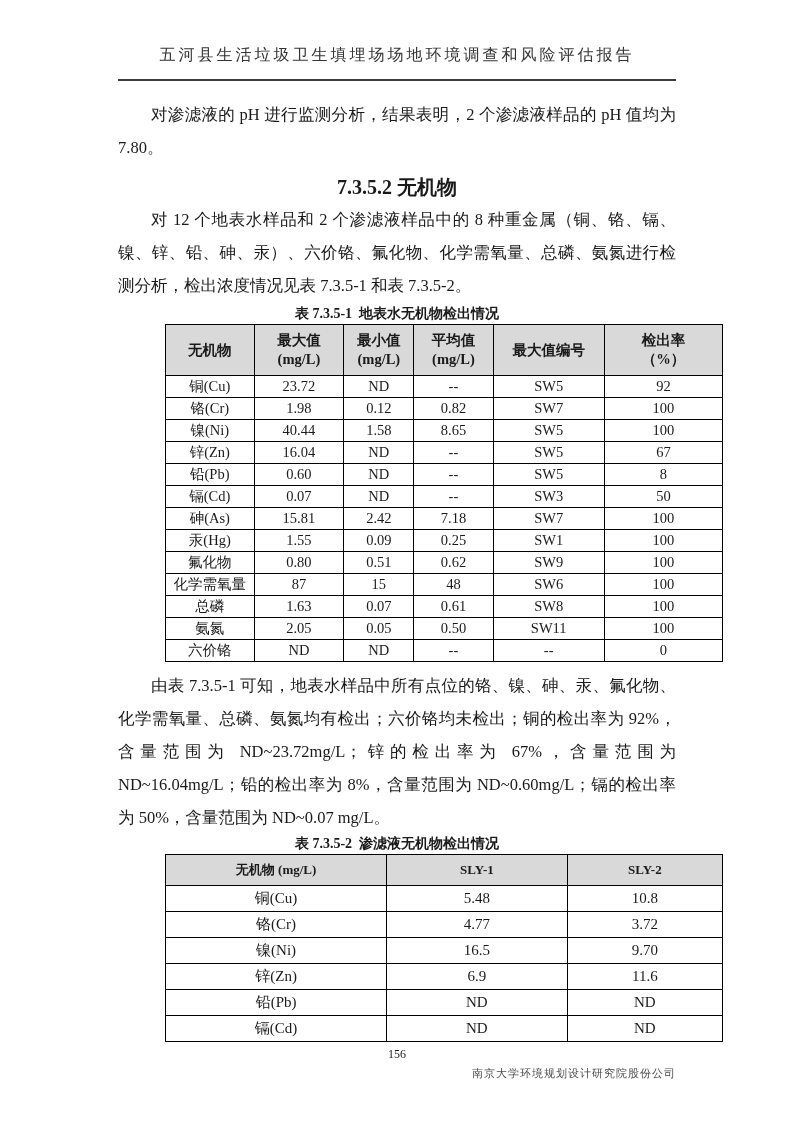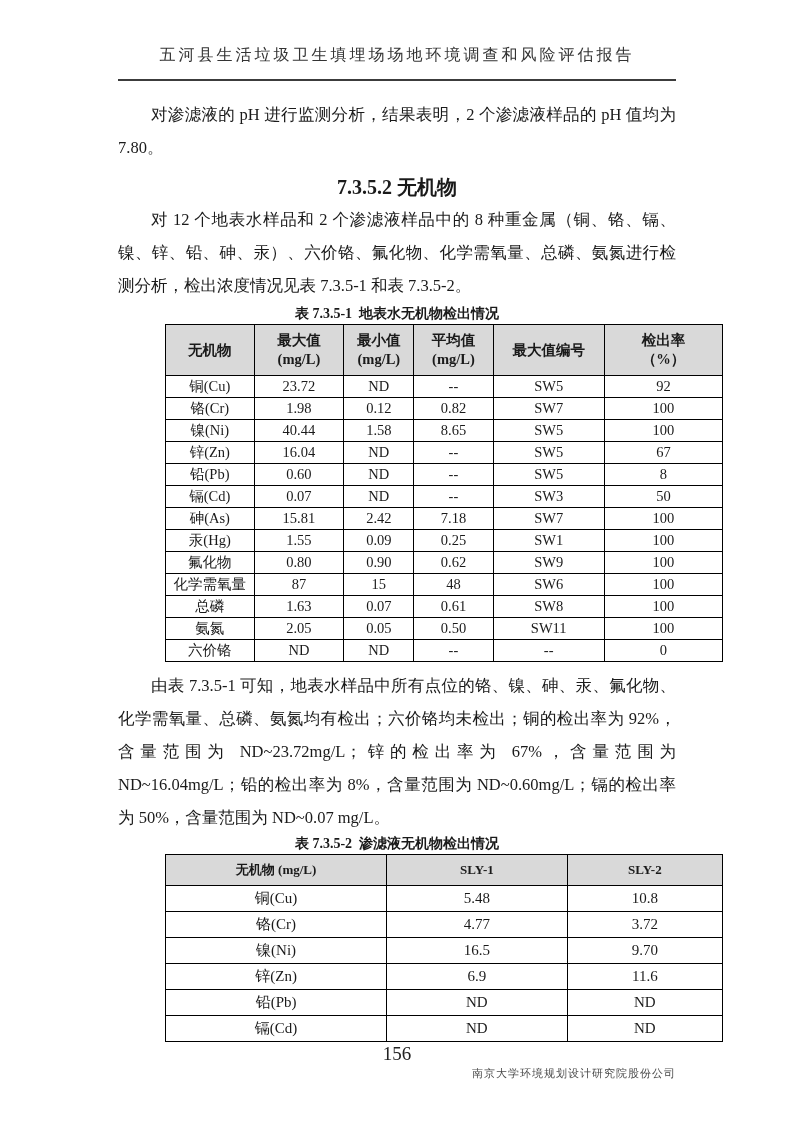--- a/index.html
+++ b/index.html
@@ -73,21 +73,21 @@
     white-space: pre-line;
   }
   .t1 th { font-size: 14.5px; line-height: 19px; padding: 6px 0; }
   .t1 td { font-size: 14.5px; height: 21px; line-height: 21px; }
   .t2 th { font-size: 13px;   height: 30px; line-height: 30px; }
   .t2 td { font-size: 15px;   height: 25px; line-height: 25px; }
   
   .page-number {
     margin-top: 4px;
     text-align: center;
-    font-size: 19px;
+    font-size: 12px;
     line-height: 16px;
     color: #222;
   }
   .footer-company {
     margin-top: 2px;
     text-align: right;
     font-size: 11px;
     line-height: 18px;
     color: #4a4a4a;
     letter-spacing: 1px;
@@ -194,21 +194,21 @@
           <td>汞(Hg)</td>
           <td>1.55</td>
           <td>0.09</td>
           <td>0.25</td>
           <td>SW1</td>
           <td>100</td>
         </tr>
         <tr>
           <td>氟化物</td>
           <td>0.80</td>
-          <td>0.90</td>
+          <td>0.51</td>
           <td>0.62</td>
           <td>SW9</td>
           <td>100</td>
         </tr>
         <tr>
           <td>化学需氧量</td>
           <td>87</td>
           <td>15</td>
           <td>48</td>
           <td>SW6</td>

